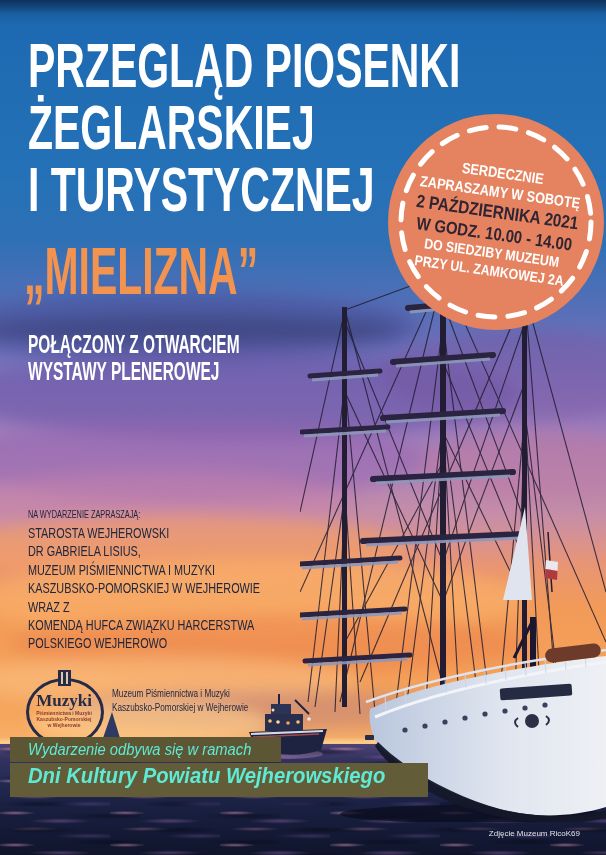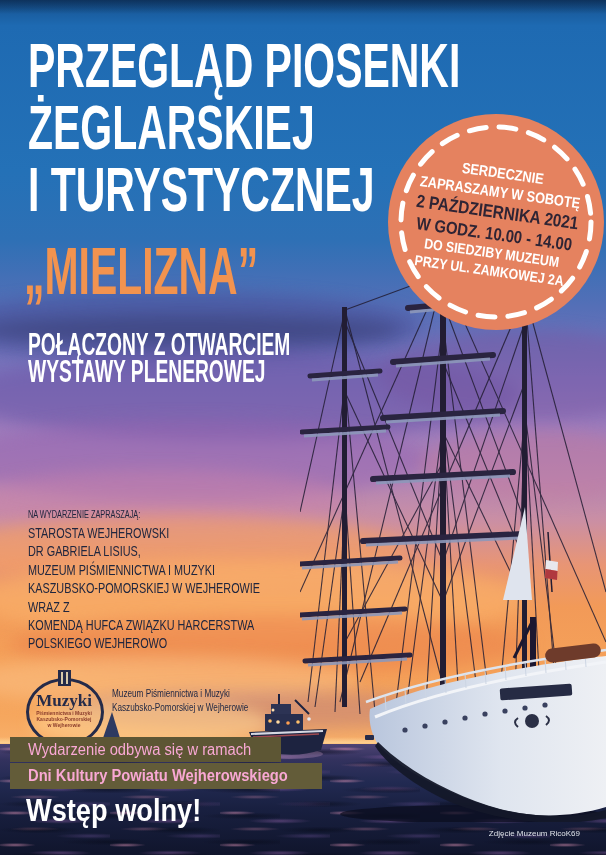--- a/index.html
+++ b/index.html
@@ -63,45 +63,45 @@
   .bs15{font-size:15px;line-height:16px;}
   .bs18{font-size:18px;line-height:19px;}
   .bs17{font-size:17.5px;line-height:18px;}
   
   .txt{position:absolute;z-index:7;white-space:nowrap;}
   .cond{transform-origin:left top;display:block;}
   .title{left:28px;top:34px;color:#ffffff;font-weight:bold;font-size:63px;line-height:62px;}
   .title .cond{transform:scaleX(.65);}
   .event{left:24px;top:236px;color:#f2934f;font-weight:bold;font-size:66px;line-height:70px;}
   .event .cond{transform:scaleX(.62);}
-  .subtitle{left:28px;top:331px;color:#ffffff;font-weight:bold;font-size:31px;line-height:27px;}
+  .subtitle{left:28px;top:331px;color:#ffffff;font-weight:bold;font-size:25px;line-height:27px;}
   .subtitle .cond{transform:scaleX(.62);}
   .exhibition{left:28px;top:393px;color:#f2934f;font-weight:bold;font-size:33px;line-height:35px;}
   .exhibition .cond{transform:scaleX(.58);}
   .organizers{left:28px;top:508px;color:#20263e;font-weight:normal;}
   .org-intro{font-size:10.5px;line-height:12px;margin-bottom:4px;transform:scaleX(.7);transform-origin:left top;}
   .org-lines{font-size:15.5px;line-height:18.4px;transform:scaleX(.7);transform-origin:left top;}
   
   .logo{position:absolute;left:24px;top:670px;width:80px;height:80px;z-index:7;}
   .logo-ellipse{position:absolute;left:2px;top:8px;width:72px;height:62px;border:3px solid #252b49;border-radius:50%;}
   .logo-icon{position:absolute;left:34px;top:0;width:13px;height:16px;background:#252b49;
     box-shadow:inset 2px 0 0 #252b49;}
   .logo-icon::before{content:"";position:absolute;left:3px;top:2px;width:2px;height:12px;background:#d8c9a8;}
   .logo-icon::after{content:"";position:absolute;left:8px;top:2px;width:2px;height:12px;background:#d8c9a8;}
   .logo-title{position:absolute;left:0;top:21px;width:80px;text-align:center;
     font-family:"Liberation Serif", serif;font-weight:bold;font-size:17px;color:#252b49;}
   .logo-sub{position:absolute;left:0;top:41px;width:80px;text-align:center;
     font-size:5px;line-height:5.8px;font-weight:bold;color:#8a3b2b;}
   .museum-name{left:112px;top:686px;color:#222844;font-size:10.5px;line-height:14px;}
   .museum-name .cond{transform:scaleX(.78);}
   
-  .bar{position:absolute;left:10px;z-index:7;color:#f9a8d4;white-space:nowrap;}
+  .bar{position:absolute;left:10px;z-index:7;color:#5eead4;white-space:nowrap;font-style:italic;}
   .bar .cond{transform:scaleX(.92);display:inline-block;}
   .bar1{top:737px;height:25px;background:#5d5634;font-size:16px;line-height:25px;padding:0 10px 0 18px;}
-  .bar2{top:763px;height:26px;background:#635c39;font-weight:bold;font-size:16px;line-height:26px;padding:0 12px 0 18px;}
+  .bar2{top:763px;height:26px;background:#635c39;font-weight:bold;font-size:22px;line-height:26px;padding:0 12px 8px 18px;}
   .free{left:26px;top:792px;color:#ffffff;font-weight:bold;font-size:32px;line-height:36px;}
   .free .cond{transform:scaleX(.85);}
   .credit{left:420px;top:829px;width:160px;text-align:right;font-size:8px;color:#dfe3ea;}
 </style>
 </head>
 <body>
 
 <div class="poster">
 
   <div class="sky"></div>
@@ -333,19 +333,16 @@
     <span class="cond">Kaszubsko-Pomorskiej w Wejherowie</span>
   </div>
 
   <div class="bar bar1">
     <span class="cond">Wydarzenie odbywa się w ramach</span>
   </div>
   <div class="bar bar2">
     <span class="cond">Dni Kultury Powiatu Wejherowskiego</span>
   </div>
 
-  <div class="txt free">
-    <span class="cond">Wstęp wolny!</span>
-  </div>
 
   <div class="txt credit">Zdjęcie Muzeum RicoK69</div>
 
 </div>
 
 </body></html>

